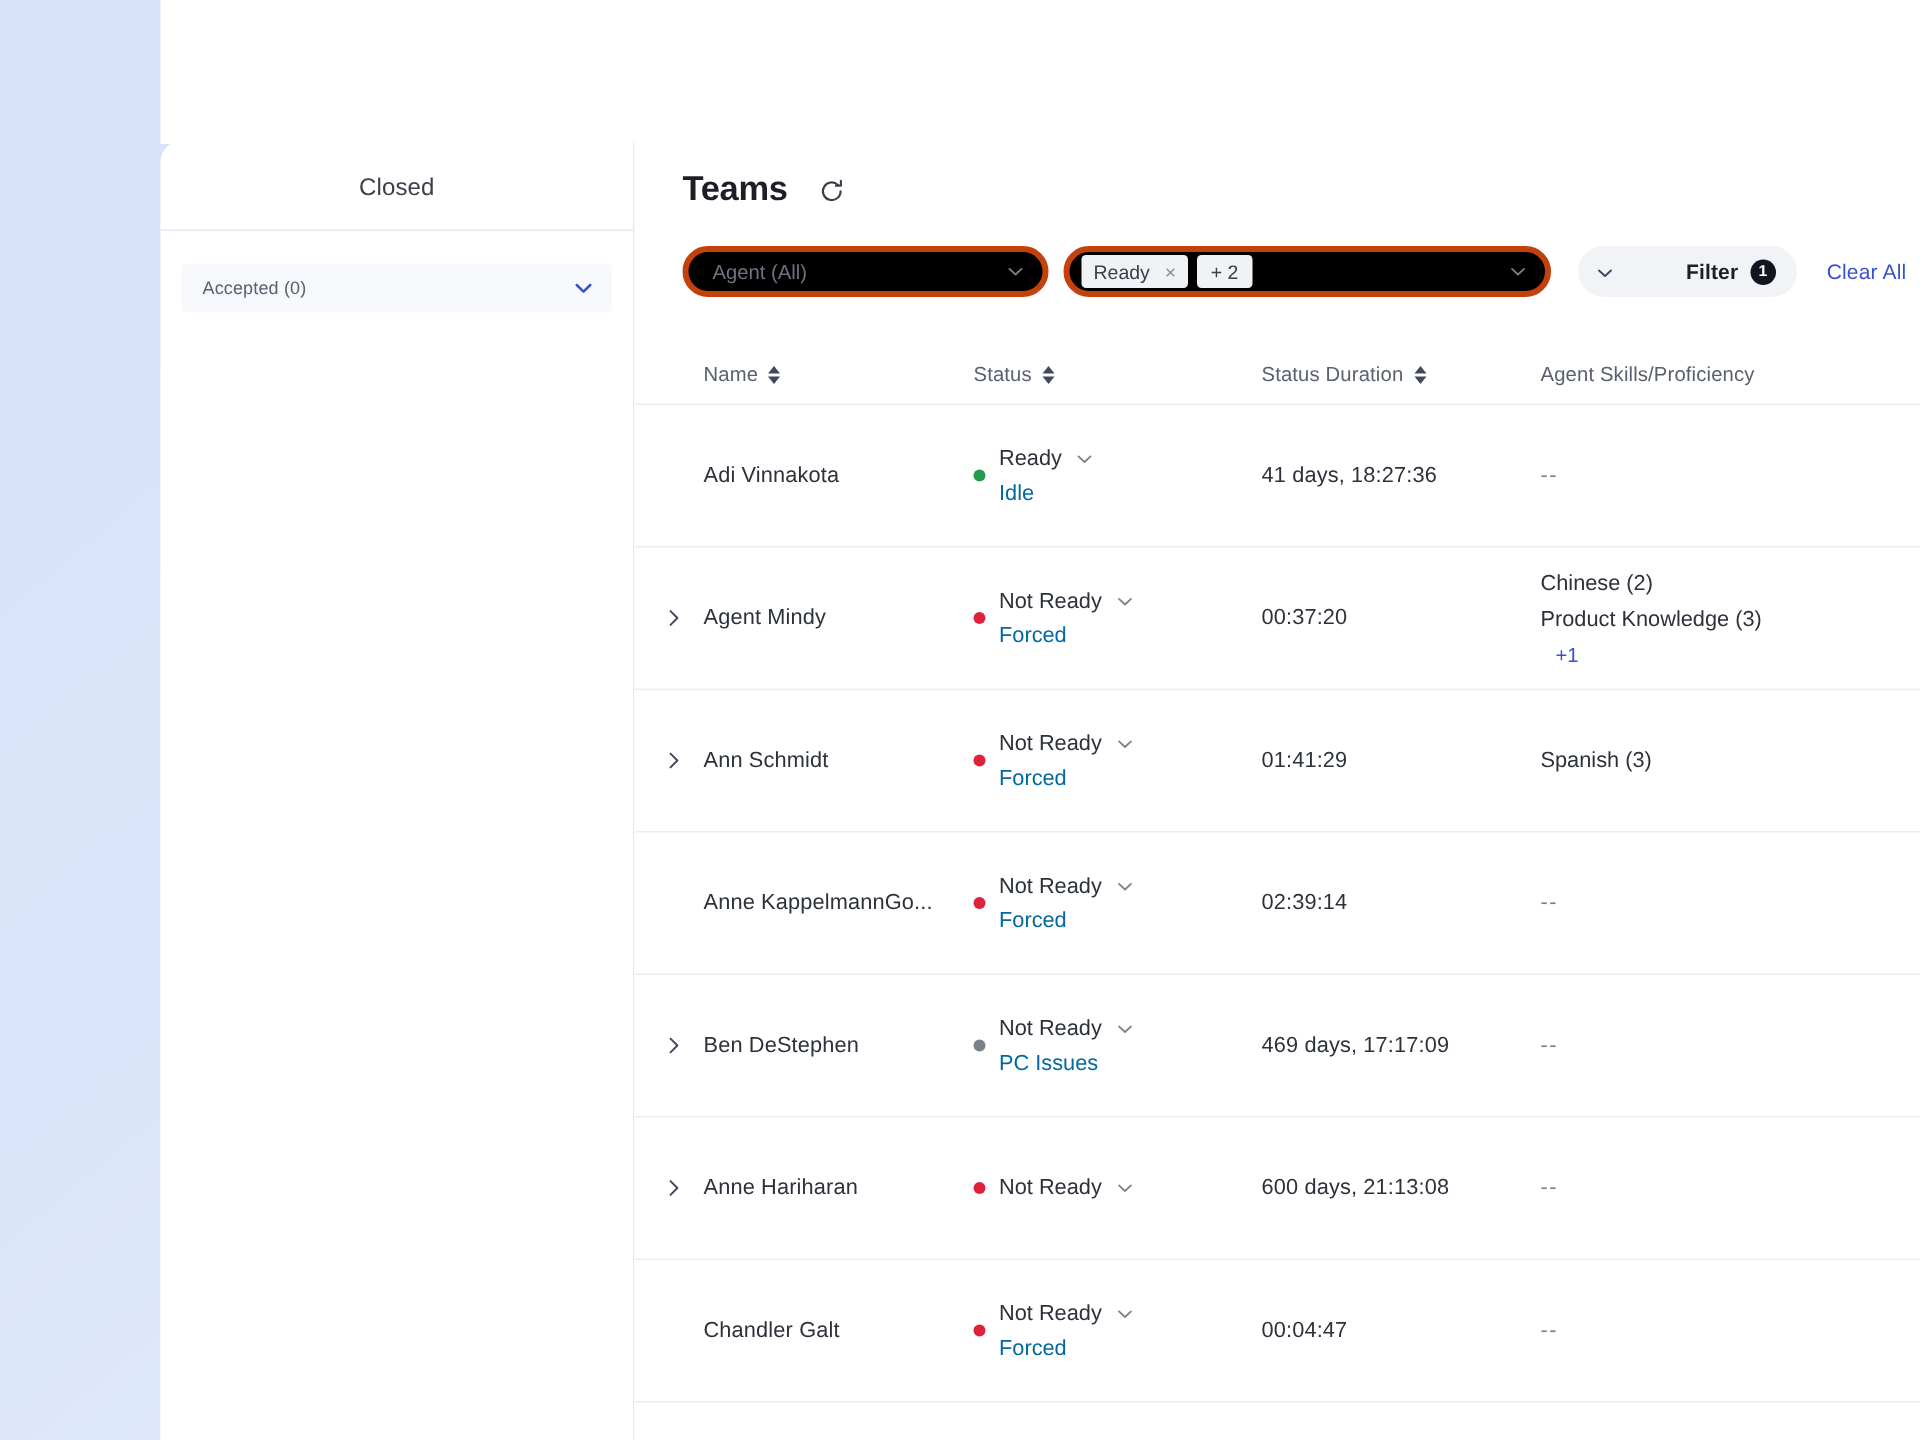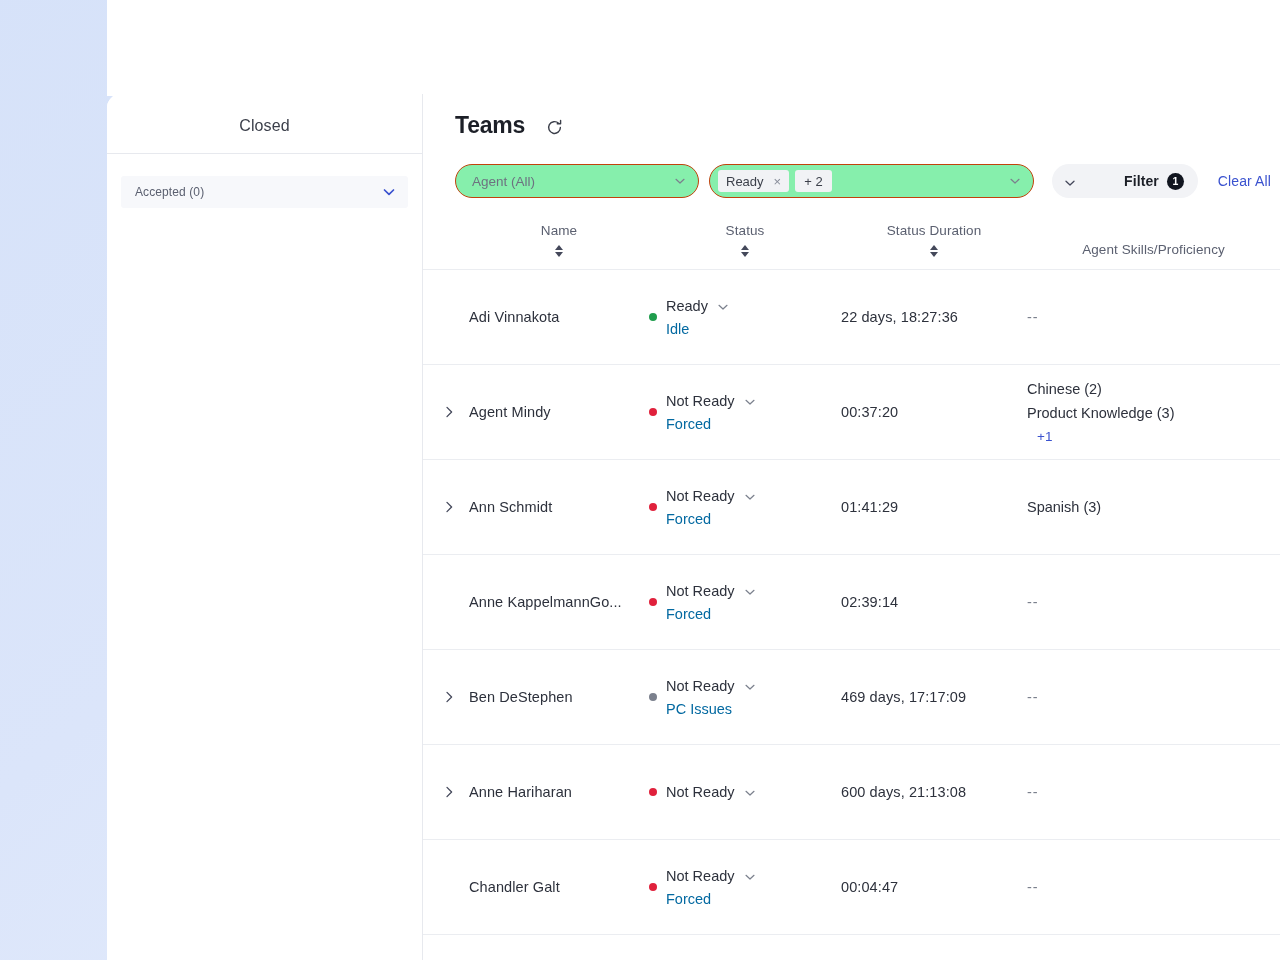--- a/index.html
+++ b/index.html
@@ -132,23 +132,23 @@
 
   
   .toolbar {
     display: flex;
     align-items: center;
     gap: 10px;
     padding: 24px 0 0 32px;
   }
   .select-box {
     height: 34px;
-    border: 1px solid #c2410c;
+    border: 4px solid #c2410c;
     border-radius: 18px;
-    background: #86efac;
+    background: #000000;
     display: flex;
     align-items: center;
     padding: 0 12px 0 16px;
     font-size: 13.5px;
     color: #6d7280;
     cursor: pointer;
     position: relative;
   }
   .select-box.agent { width: 244px; justify-content: space-between; }
   .select-box.status { width: 325px; justify-content: space-between; padding-left: 8px; }
@@ -222,21 +222,20 @@
     padding-bottom: 12px;
   }
   .th {
     font-size: 13.5px;
     color: #5b6070;
     display: flex;
     align-items: center;
     gap: 7px;
     letter-spacing: .1px;
     cursor: pointer;
-    flex-direction: column;
   }
   .col-exp   { width: 46px; min-width: 46px; }
   .col-name  { width: 180px; min-width: 180px; }
   .col-status{ width: 192px; min-width: 192px; }
   .col-dur   { width: 186px; min-width: 186px; }
   .col-skill { flex: 1; }
 
   .sorter { display: inline-flex; flex-direction: column; gap: 2px; }
   .sorter i {
     display: block;
@@ -433,21 +432,21 @@
                   <div class="status-line1">
                     <span>Ready</span>
                     <span class="caret"><svg width="12" height="12" viewBox="0 0 12 12">
                         <path d="M2 4.3 L6 8 L10 4.3" fill="none" stroke="#7b808d" stroke-width="1.2" stroke-linecap="round" stroke-linejoin="round"></path>
                       </svg></span>
                   </div>
                   <div class="status-line2">Idle</div>
                 </div>
               </div>
             </div>
-            <div class="cell col-dur dur-cell">22 days, 18:27:36</div>
+            <div class="cell col-dur dur-cell">41 days, 18:27:36</div>
             <div class="cell col-skill">
               <div class="skills-cell">
                 <span class="dashes">--</span>
               </div>
             </div>
           </div>
           <div class="tr">
             <div class="cell col-exp">
               <div class="exp-arrow">
                 <svg width="14" height="14" viewBox="0 0 14 14">

